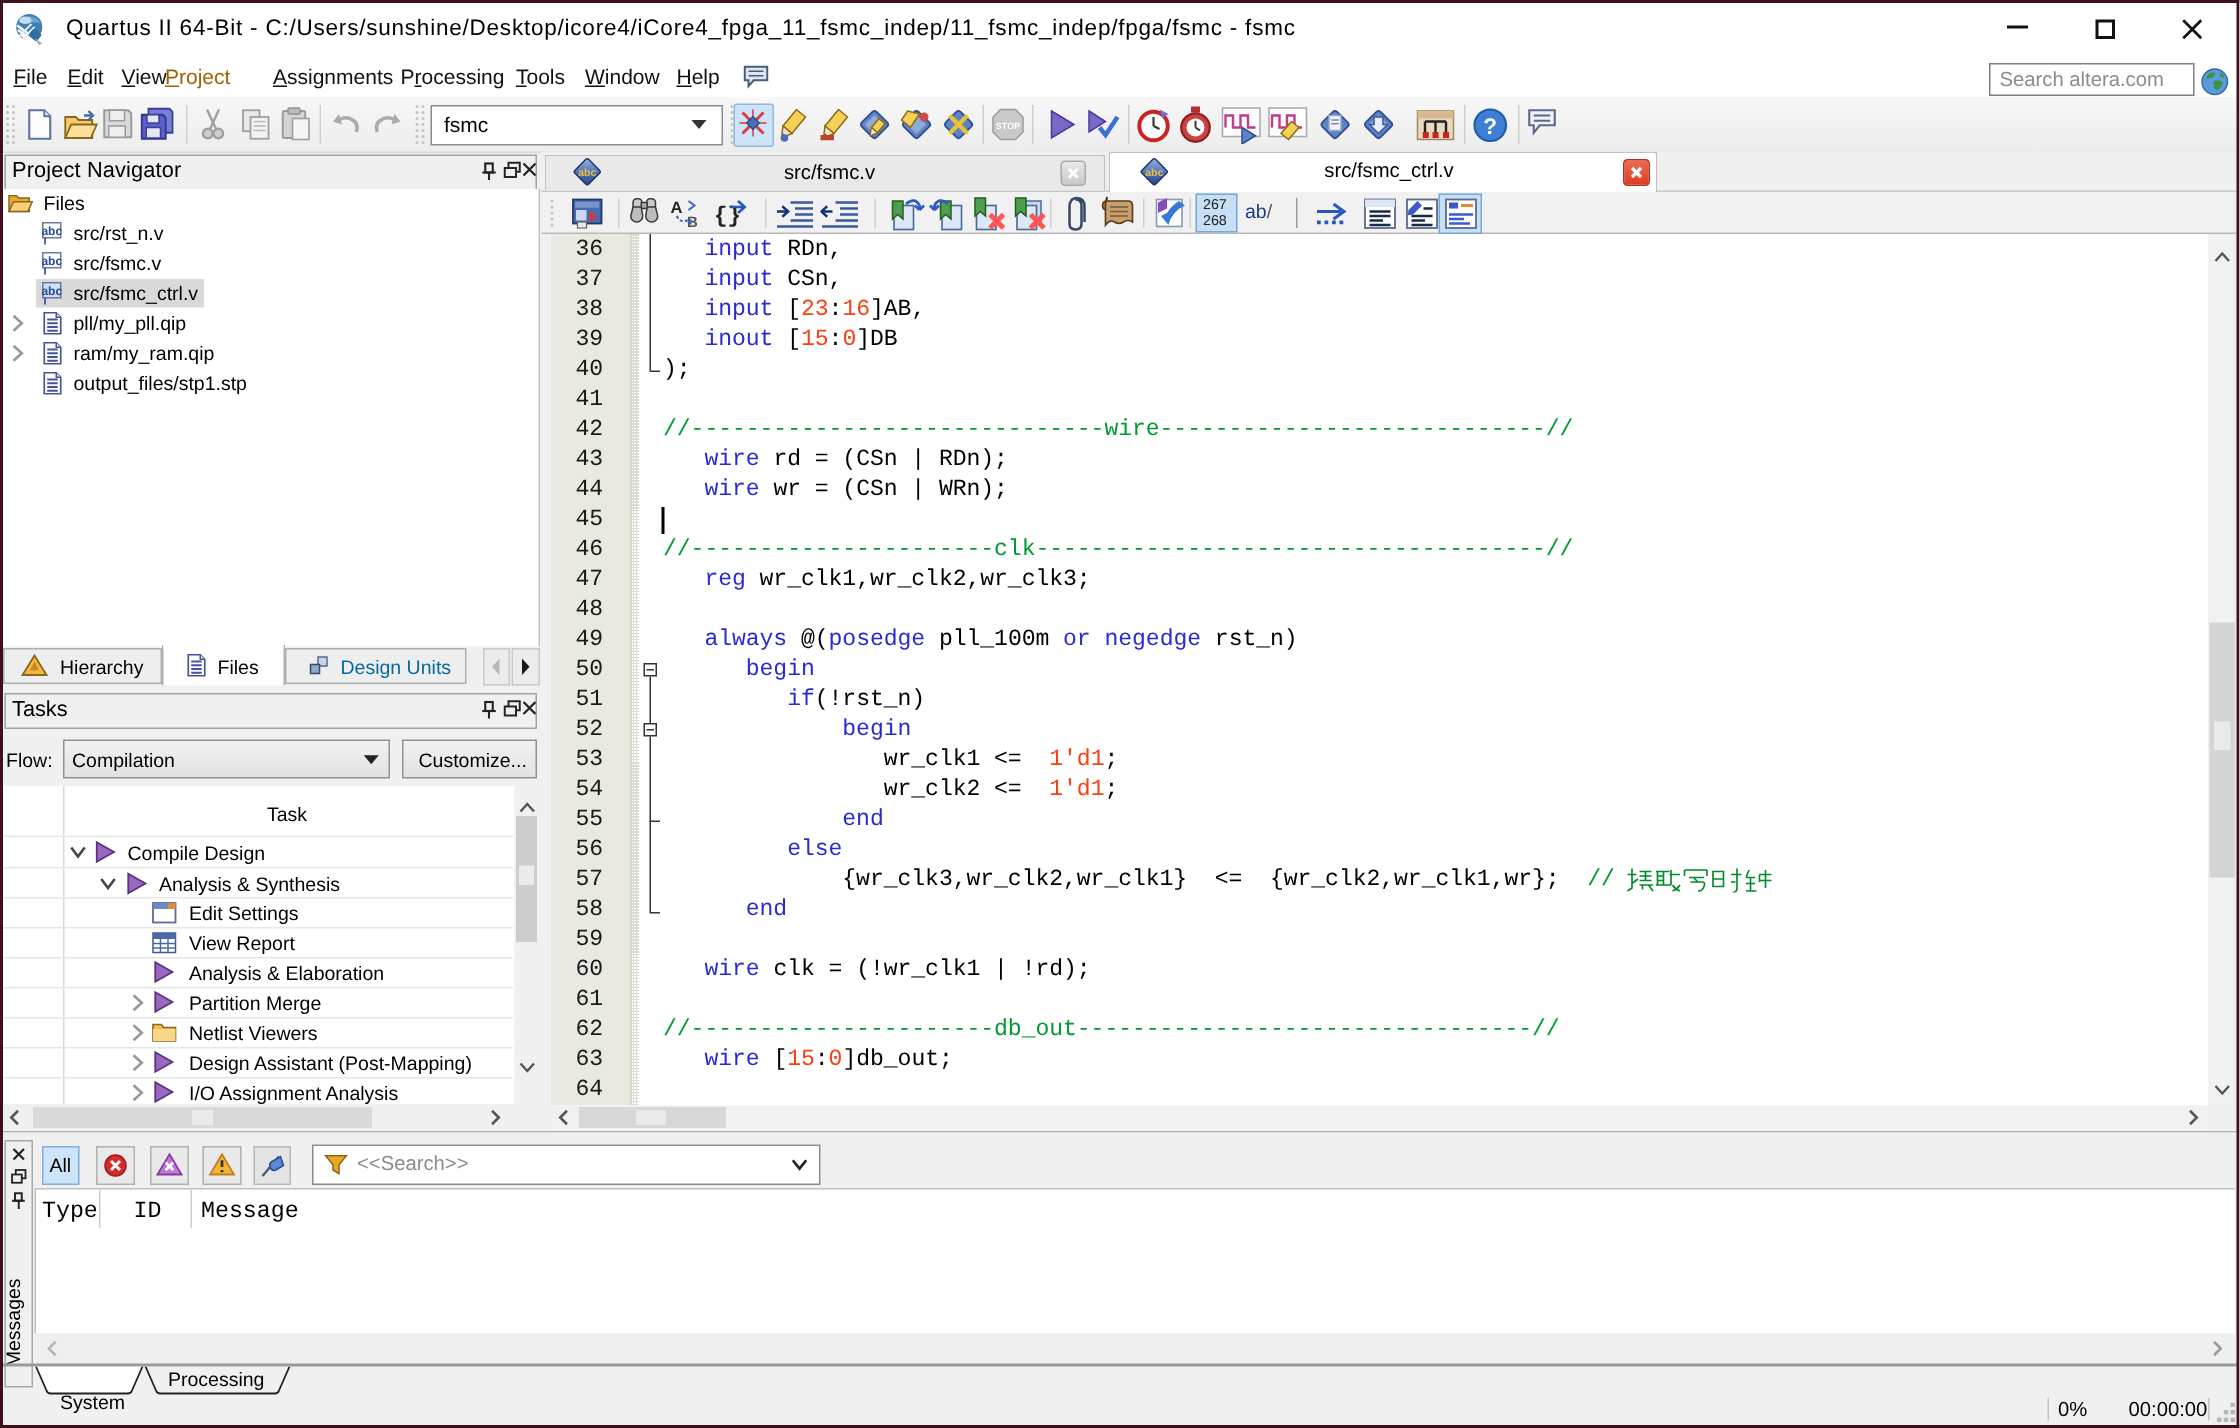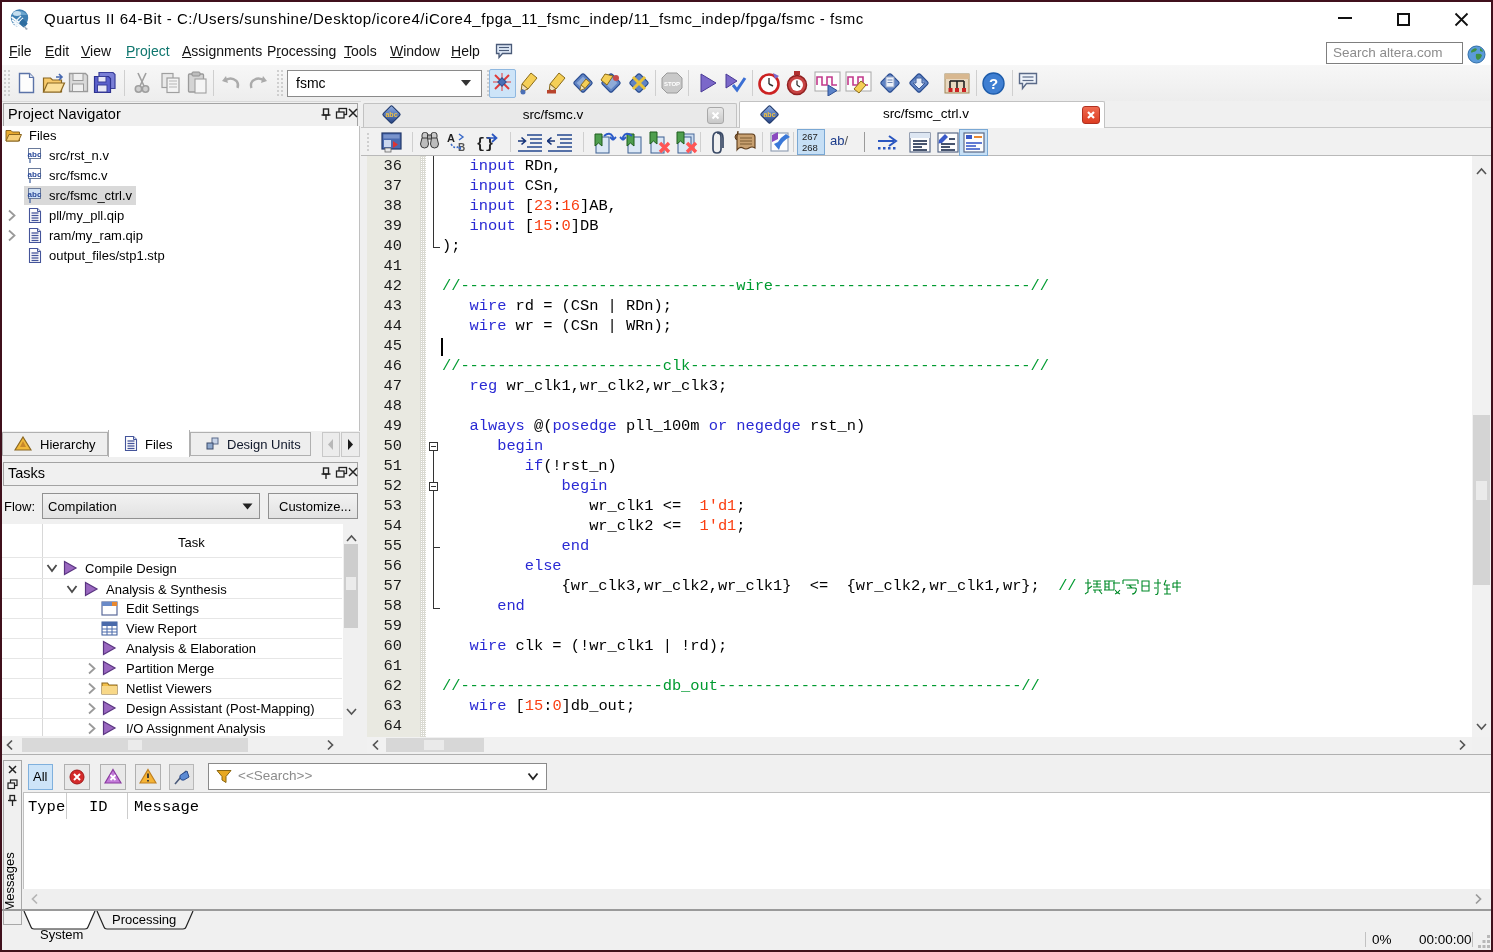--- a/index.html
+++ b/index.html
@@ -39,21 +39,21 @@
 <div class="abs" style="left:1338px;top:17px;width:14px;height:2px;background:#111;"></div>
 <div class="abs" style="left:1397px;top:13px;width:9px;height:9px;border:2px solid #111;"></div>
 <svg class="abs" style="left:1454px;top:12px;" width="15" height="15" viewBox="0 0 15 15">
  <path d="M1.5 1.5 L13.5 13.5 M13.5 1.5 L1.5 13.5" stroke="#111" stroke-width="1.8"></path>
 </svg>
 
 <div class="abs" style="left:0;top:37px;width:1493px;height:28px;background:#ffffff;"></div>
 <div class="abs txt" style="left:9px;top:43px;font-size:14px;color:#111;"><u>F</u>ile</div>
 <div class="abs txt" style="left:45px;top:43px;font-size:14px;color:#111;"><u>E</u>dit</div>
 <div class="abs txt" style="left:81px;top:43px;font-size:14px;color:#111;"><u>V</u>iew</div>
-<div class="abs txt" style="left:126px;top:43px;font-size:14px;color:#0f766e;"><u>P</u>roject</div>
+<div class="abs txt" style="left:110px;top:43px;font-size:14px;color:#a16207;"><u>P</u>roject</div>
 <div class="abs txt" style="left:182px;top:43px;font-size:14px;color:#111;"><u>A</u>ssignments</div>
 <div class="abs txt" style="left:267px;top:43px;font-size:14px;color:#111;">P<u>r</u>ocessing</div>
 <div class="abs txt" style="left:344px;top:43px;font-size:14px;color:#111;"><u>T</u>ools</div>
 <div class="abs txt" style="left:390px;top:43px;font-size:14px;color:#111;"><u>W</u>indow</div>
 <div class="abs txt" style="left:451px;top:43px;font-size:14px;color:#111;"><u>H</u>elp</div>
 
 <svg class="abs" style="left:495px;top:43px;" width="19" height="17" viewBox="0 0 19 17">
  <path d="M1.5 1.5 h15 v9 h-9 l-3.5 4 v-4 h-2.5 z" fill="#dce6f4" stroke="#4a5a78" stroke-width="1.3"></path>
  <g stroke="#4a5a78" stroke-width="1.1">
       <line x1="4" y1="4.5" x2="14" y2="4.5"></line>
@@ -426,21 +426,21 @@
       <line x1="3.5" y1="8.5" x2="10.5" y2="8.5"></line>
       <line x1="3.5" y1="11" x2="10.5" y2="11"></line>
       <line x1="3.5" y1="13.5" x2="10.5" y2="13.5"></line>
     </g>
 </svg>
 <div class="abs txt" style="left:145px;top:437px;font-size:13px;color:#000;">Files</div>
 <svg class="abs" style="left:205px;top:437px;" width="15" height="14" viewBox="0 0 15 14">
  <rect x="7" y="1" width="6" height="6" fill="#c8d4e8" stroke="#5a6a8a"></rect>
  <rect x="2" y="6" width="6" height="6" fill="#8fa8cc" stroke="#3a4a6a"></rect>
 </svg>
-<div class="abs txt" style="left:227px;top:437px;font-size:13px;color:#0f172a;">Design Units</div>
+<div class="abs txt" style="left:227px;top:437px;font-size:13px;color:#0369a1;">Design Units</div>
 <div class="abs" style="left:322px;top:432px;width:18px;height:25px;background:#ececec;border:1px solid #c8c8c8;box-sizing:border-box;"></div>
 <div class="abs" style="left:341px;top:432px;width:19px;height:25px;background:#ececec;border:1px solid #c8c8c8;box-sizing:border-box;"></div>
 <svg class="abs" style="left:326px;top:438px;" width="9" height="13" viewBox="0 0 9 13">
     <path d="M7 1 L2 6.5 L7 12 z" fill="#b8b8b8"></path>
   </svg>
 <svg class="abs" style="left:346px;top:438px;" width="9" height="13" viewBox="0 0 9 13">
     <path d="M2 1 L7 6.5 L2 12 z" fill="#1a1a1a"></path>
   </svg>
 
 <div class="abs" style="left:3px;top:462px;width:353px;height:22px;background:#f0f0f0;border:1px solid #a3a3a3;"></div>

